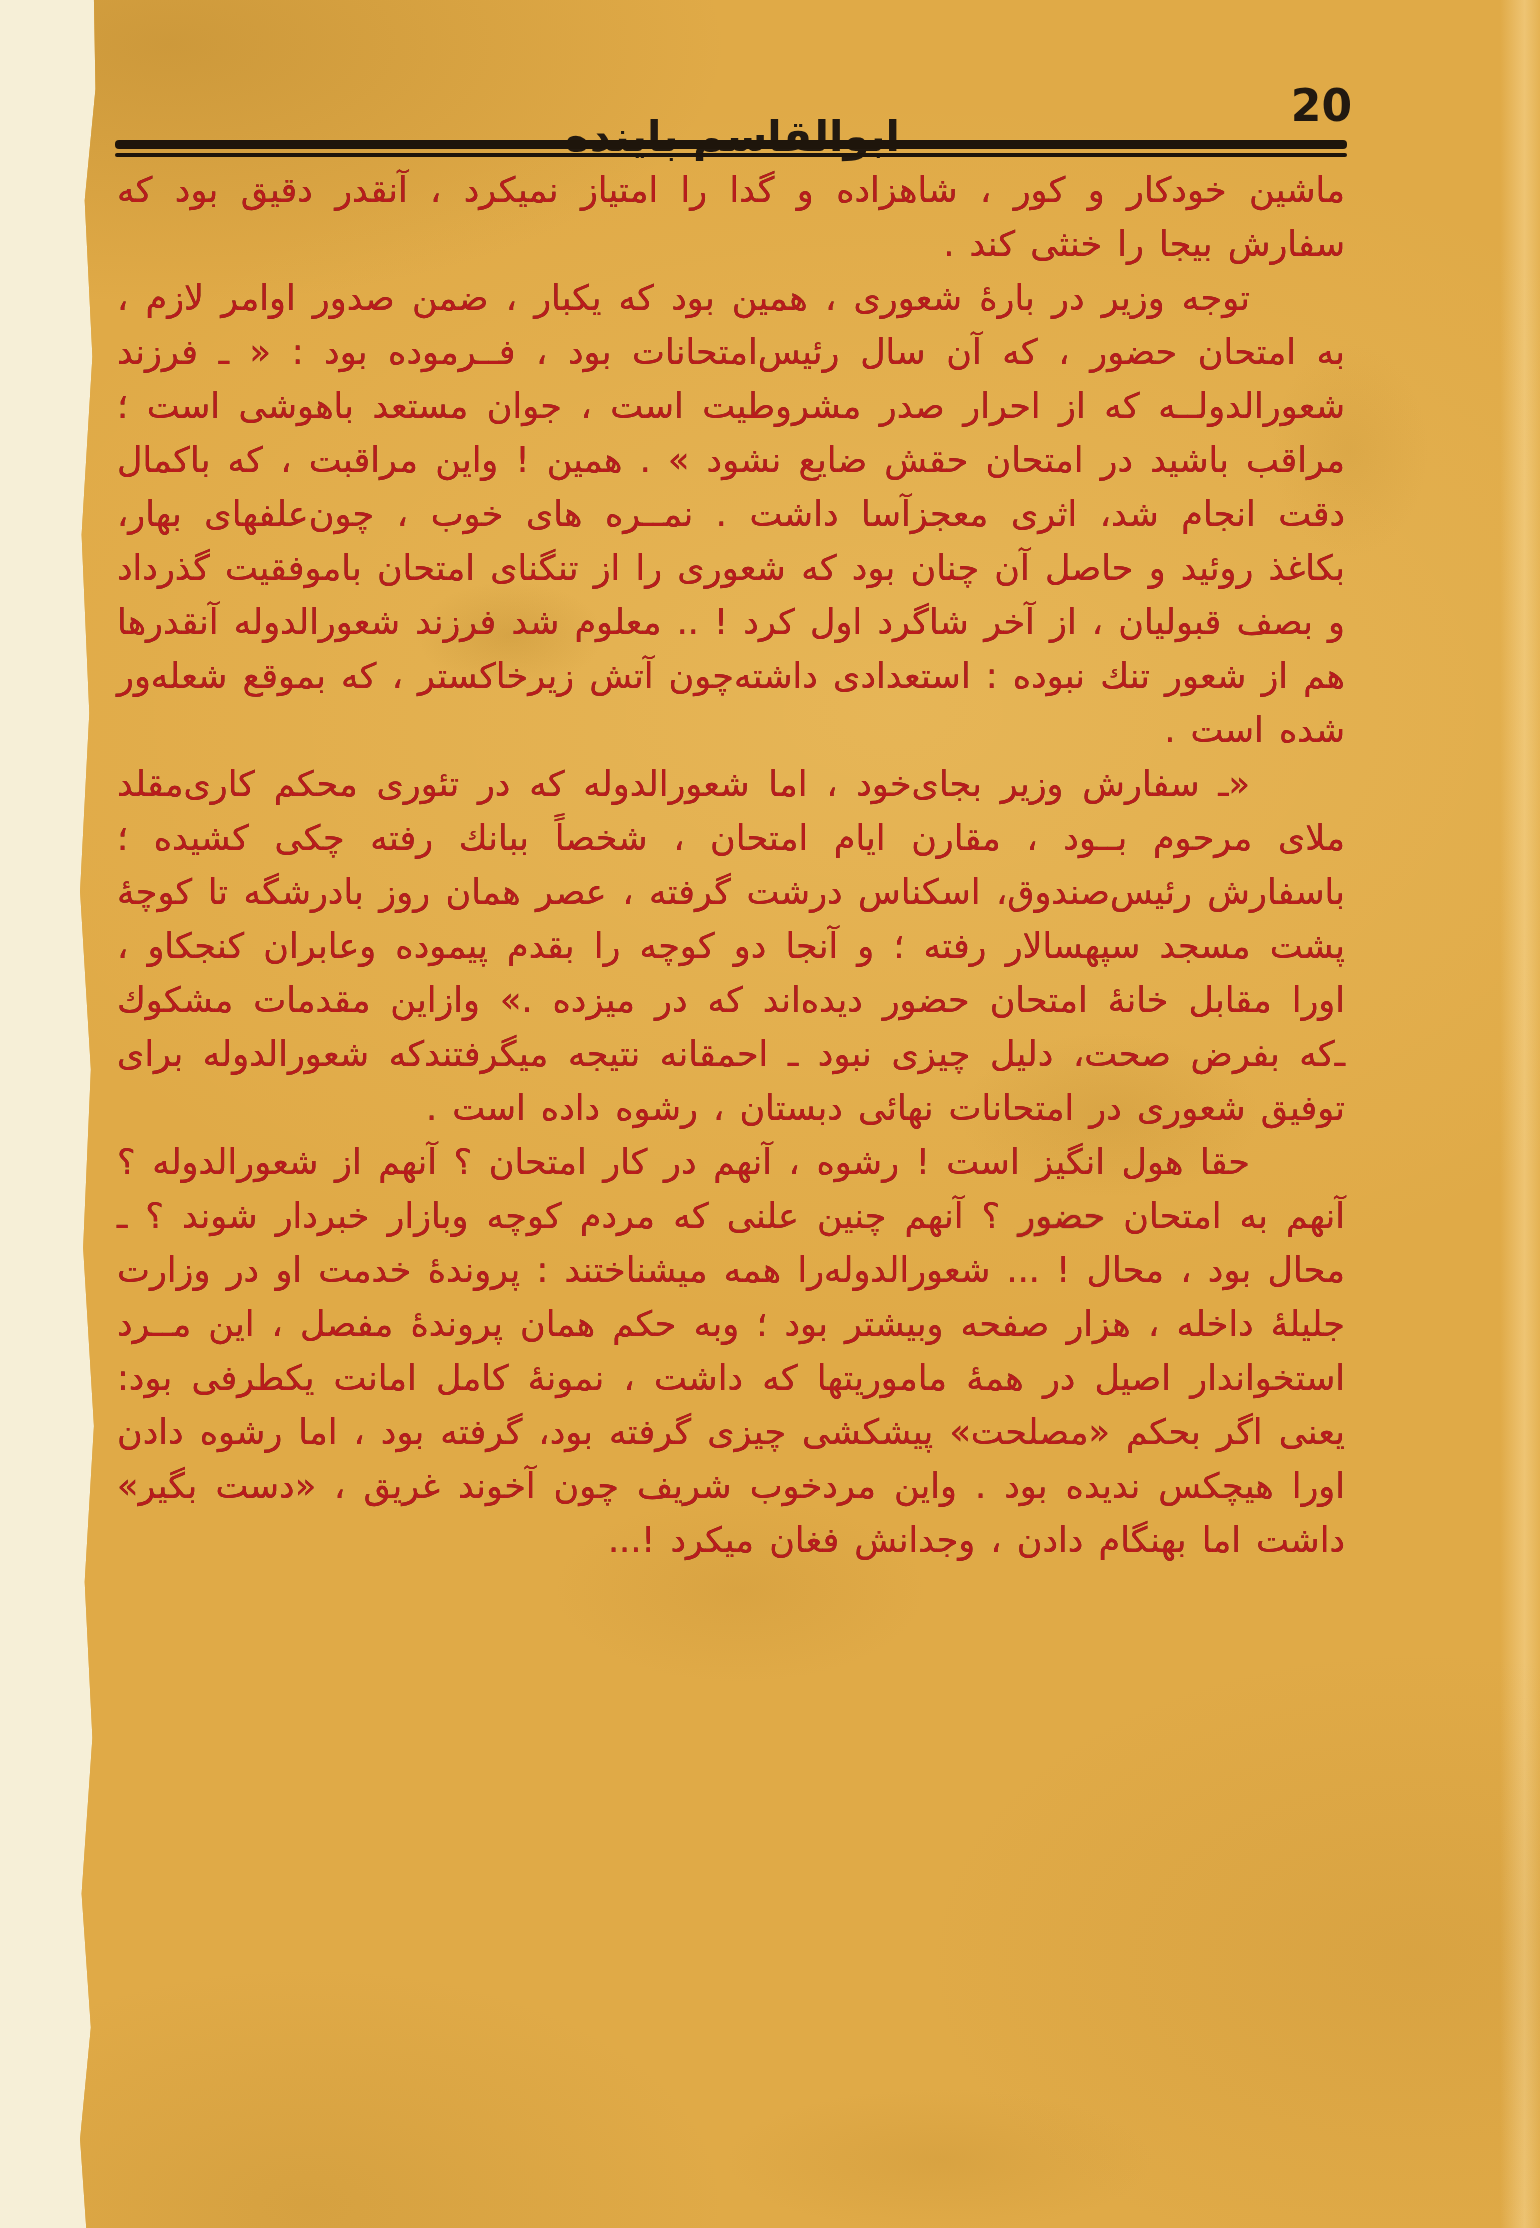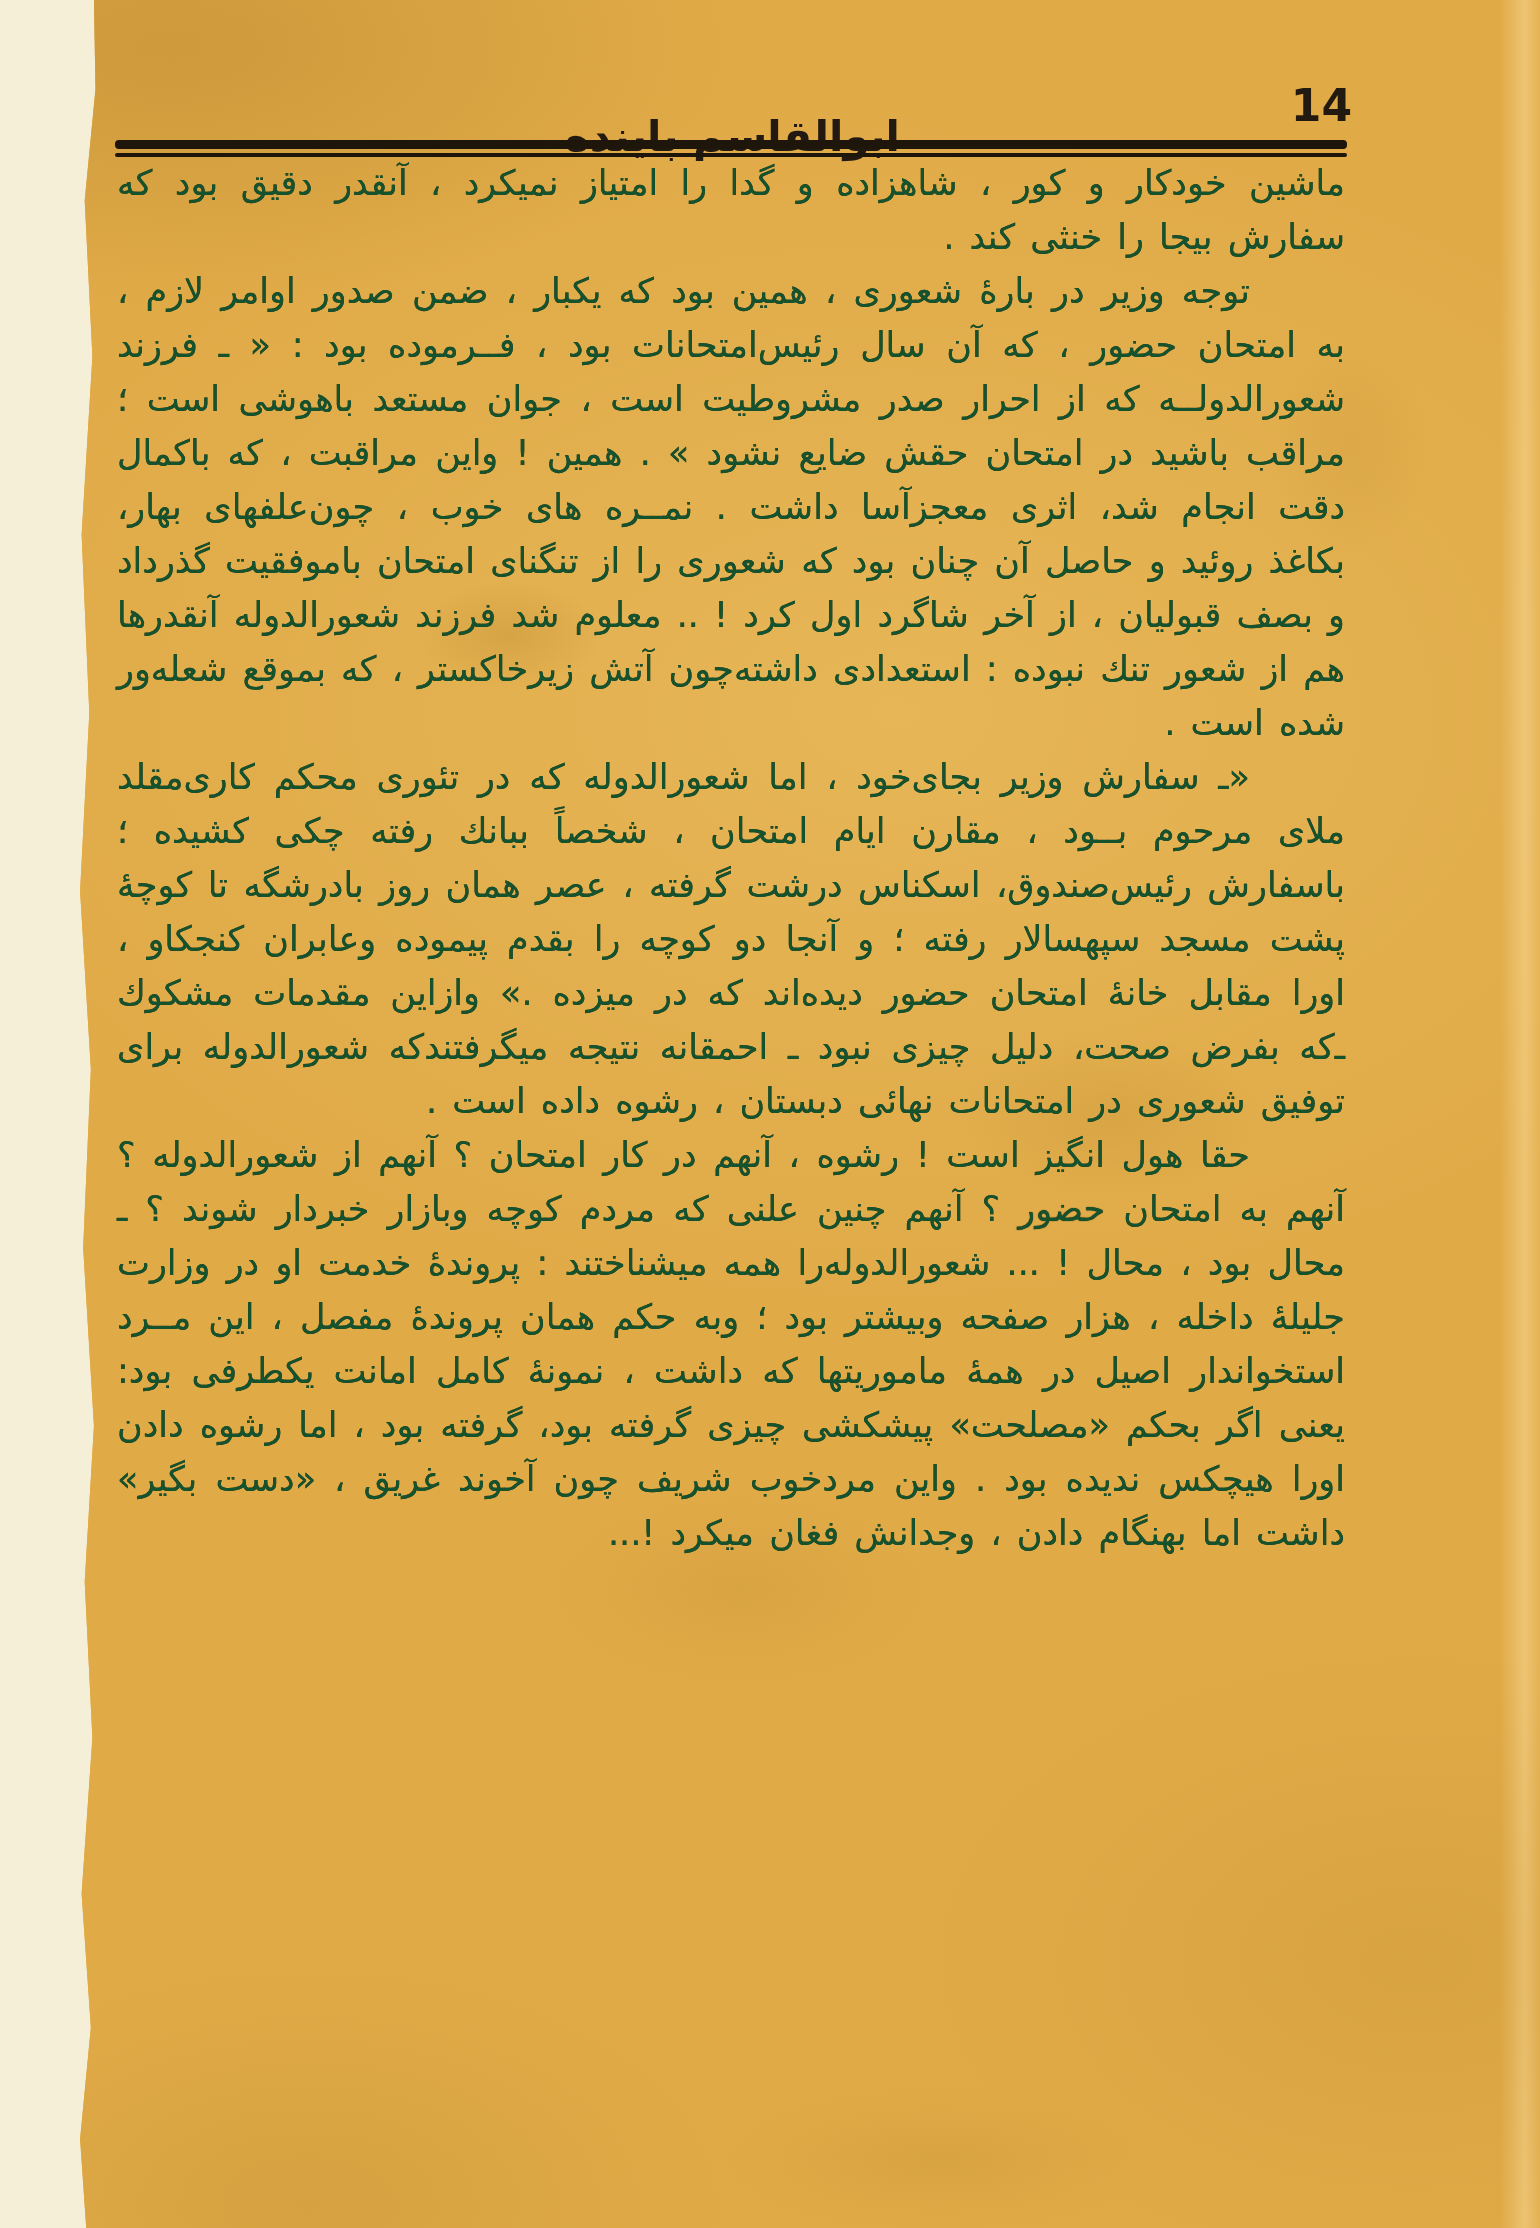--- a/index.html
+++ b/index.html
@@ -50,45 +50,45 @@
     position:absolute; top:80px; right:188px;
     font-size:44px; font-weight:bold;
     color:#221910;
   }
   .head-rule { position:absolute; top:140px; right:193px; width:1232px; }
   .head-rule .thick { height:9px;  background:#1e150b; border-radius:4px; }
   .head-rule .thin  { height:4px;  background:#1e150b; margin-top:4px; border-radius:3px; }
 
   
   .body-text {
-    position:absolute; top:156px; right:195px; width:1228px;
+    position:absolute; top:163px; right:195px; width:1228px;
     direction:rtl;
     font-size:35px;
     line-height:54px;
-    color:#14532d;
+    color:#b91c1c;
     text-align:justify;
     word-spacing:4px;
     text-shadow:0 0 0.6px rgba(36,26,15,0.85); 
   }
   .body-text p { text-indent:95px; }
   .body-text p.flush { text-indent:0; }
   .body-text b { font-weight:normal; text-shadow:0 0 1px rgba(20,12,5,0.9); }
 </style>
 </head>
 <body>
 
 <div class="paper"></div>
 <div class="stain s1"></div>
 <div class="stain s2"></div>
 <div class="stain s3"></div>
 <div class="stain s4"></div>
 <div class="stain s5"></div>
 
 <div class="running-head" dir="rtl">ابوالقاسم پاینده</div>
-<div class="folio">14</div>
+<div class="folio">20</div>
 <div class="head-rule">
   <div class="thick"></div>
   <div class="thin"></div>
 </div>
 
 <section class="body-text" dir="rtl">
   <p class="flush">ماشین خودکار و کور ، شاهزاده و گدا را امتیاز نمیکرد ، آنقدر دقیق بود که سفارش بیجا را خنثی کند .</p>
   <p>توجه وزیر در بارهٔ شعوری ، همین بود که یکبار ، ضمن صدور اوامر لازم ، به امتحان حضور ، که آن سال رئیس‌امتحانات بود ، فــرموده بود : « ـ فرزند شعورالدولــه که از احرار صدر مشروطیت است ، جوان مستعد باهوشی است ؛ مراقب باشید در امتحان حقش ضایع نشود » . همین ! واین مراقبت ، که باکمال دقت انجام شد، اثری معجزآسا داشت . نمــره های خوب ، چون‌علفهای بهار، بکاغذ روئید و حاصل آن چنان بود که شعوری را از تنگنای امتحان باموفقیت گذرداد و بصف قبولیان ، از آخر شاگرد اول کرد ! .. معلوم شد فرزند شعورالدوله آنقدرها هم از شعور تنك نبوده : استعدادی داشته‌چون آتش زیرخاکستر ، که بموقع شعله‌ور شده است .</p>
   <p>«ـ سفارش وزیر بجای‌خود ، اما شعورالدوله که در تئوری محکم کاری‌مقلد ملای مرحوم بــود ، مقارن ایام امتحان ، شخصاً ببانك رفته چکی کشیده ؛ باسفارش رئیس‌صندوق، اسکناس درشت گرفته ، عصر همان روز بادرشگه تا کوچهٔ پشت مسجد سپهسالار رفته ؛ و آنجا دو کوچه را بقدم پیموده وعابران کنجکاو ، اورا مقابل خانهٔ امتحان حضور دیده‌اند که در میزده .» وازاین مقدمات مشکوك ـ‌که بفرض صحت، دلیل چیزی نبود ـ احمقانه نتیجه میگرفتندکه شعورالدوله برای توفیق شعوری در امتحانات نهائی دبستان ، رشوه داده است .</p>
   <p><span>حقا هول انگیز است ! رشوه ، آنهم در کار امتحان ؟ آنهم از شعورالدوله ؟ آنهم به امتحان </span><b>حضور</b><span> ؟ آنهم چنین علنی که مردم کوچه وبازار خبردار شوند ؟ ـ محال بود ، محال ! ... شعورالدوله‌را همه میشناختند : پروندهٔ خدمت او در وزارت جلیلهٔ داخله ، هزار صفحه وبیشتر بود ؛ وبه حکم همان پروندهٔ مفصل ، این مــرد استخواندار اصیل در همهٔ ماموریتها که داشت ، نمونهٔ کامل امانت یکطرفی بود: یعنی اگر بحکم «مصلحت» پیشکشی چیزی گرفته بود، گرفته بود ، اما رشوه دادن اورا هیچکس ندیده بود . واین مردخوب شریف چون آخوند غریق ، «دست بگیر» داشت اما بهنگام دادن ، وجدانش فغان میکرد !...</span></p>

